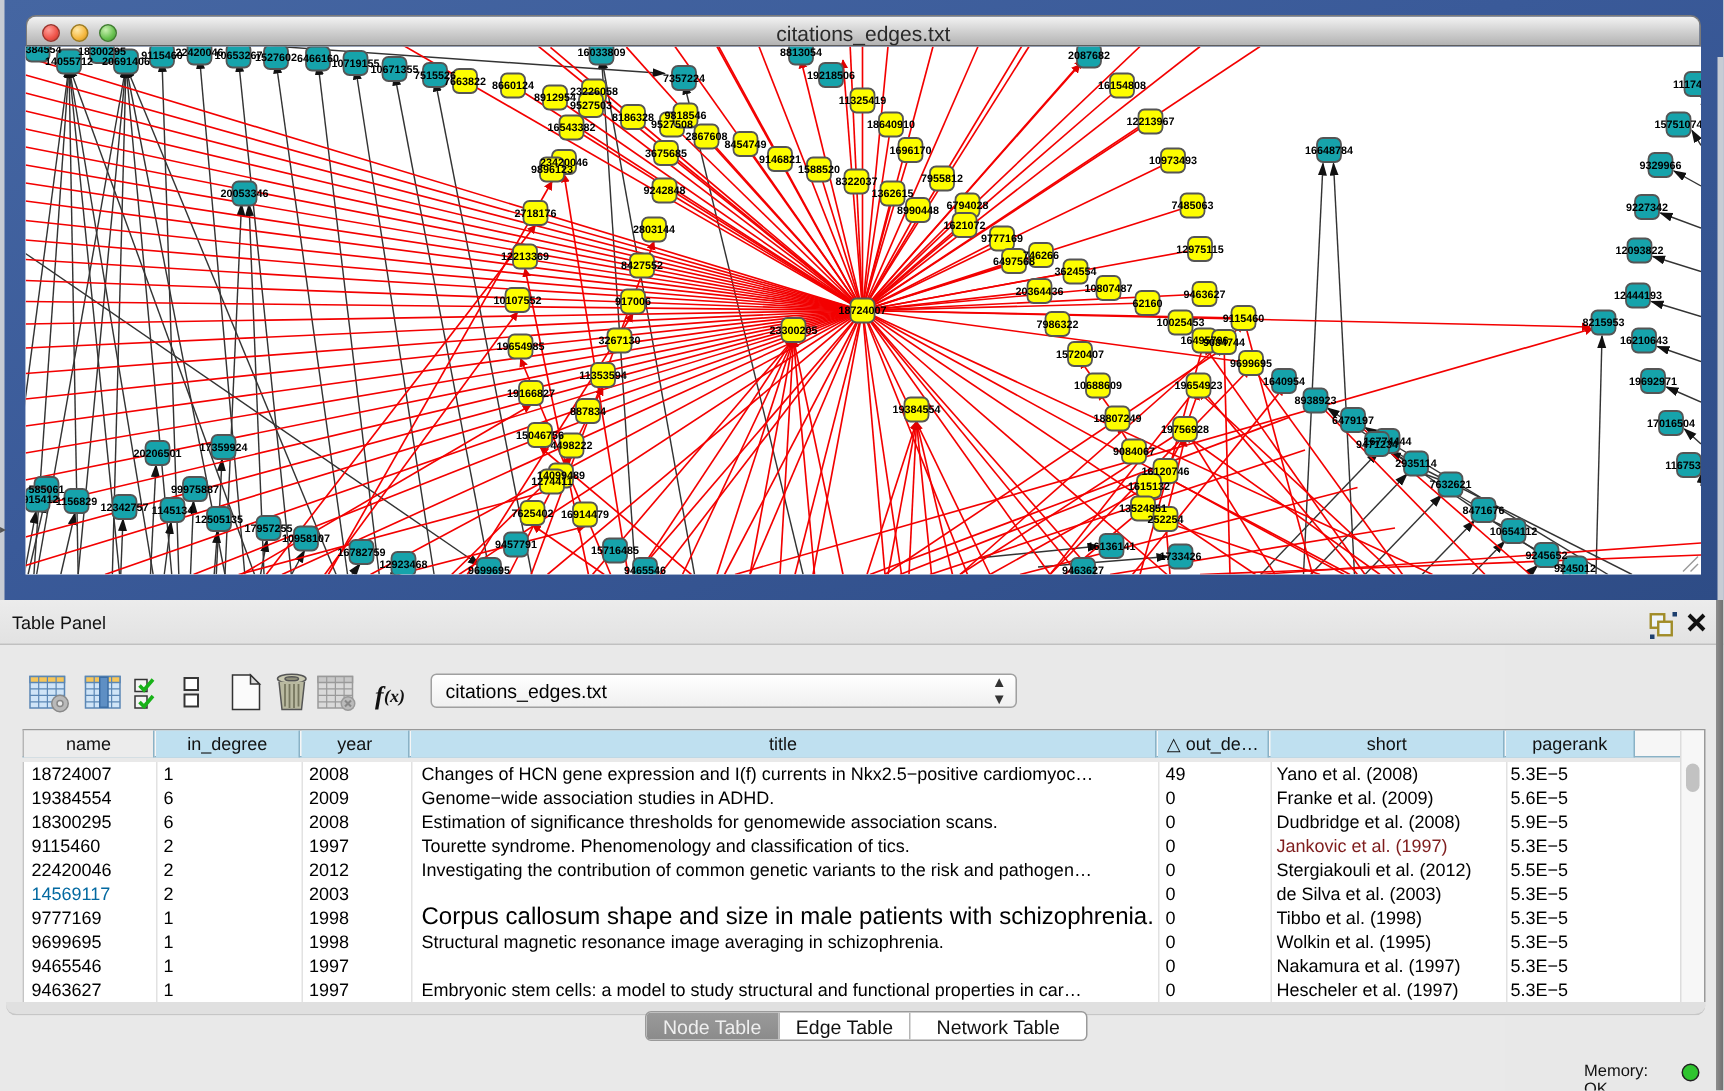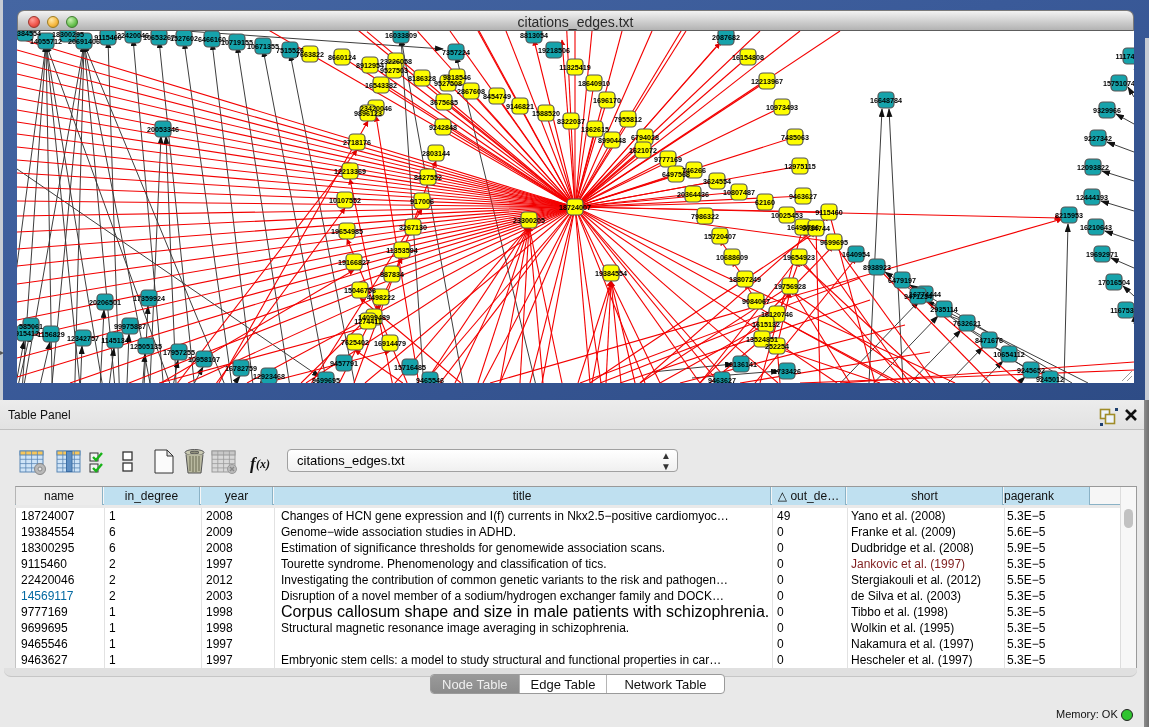--- a/index.html
+++ b/index.html
@@ -3,21 +3,21 @@
 *{margin:0;padding:0;box-sizing:border-box}
 body{width:1149px;height:727px;font-family:"Liberation Sans",sans-serif;background:#e8e8e8;overflow:hidden;position:relative}
 .desktop{position:absolute;left:0;top:0;width:1149px;height:400px;background:linear-gradient(160deg,#4566a2 0%,#3a5a99 45%,#2e4c86 100%)}
 .lstrip{position:absolute;left:0;top:0;width:3px;height:400px;background:#c7ccd4}
 .rstrip{position:absolute;right:0;top:38px;width:4px;height:362px;background:#c7ccd4}
 .win{position:absolute;left:17px;top:10px;width:1117px;height:373px}
 .titlebar{position:absolute;left:0;top:0;width:1117px;height:21px;border-radius:7px 7px 0 0;background:linear-gradient(#f3f3f3,#cfcfcf 55%,#b3b3b3);border:1px solid #7a7a7a;border-bottom:1px solid #5d5d5d}
 .tl{position:absolute;top:4.5px;width:12px;height:12px;border-radius:50%}
 .title{position:absolute;left:0;top:2.5px;width:100%;text-align:center;font-size:14px;color:#2a2a2a}
 .content{position:absolute;left:0;top:21px;width:1117px;height:352px;background:#fff;overflow:hidden}
-.panel{position:absolute;left:0;top:400px;width:1149px;height:327px;background:#e9e9e9}
+.panel{position:absolute;left:0;top:400px;width:1003px;height:327px;background:#e9e9e9}
 .phead{position:absolute;left:0;top:0;width:1149px;height:30px;background:linear-gradient(#ececec,#e2e2e2);border-bottom:1px solid #c0c0c0}
 .phead .t{position:absolute;left:8px;top:8px;font-size:12px;color:#111}
 .combo{position:absolute;left:287px;top:49px;width:391px;height:23px;background:linear-gradient(#ffffff,#f0f0f0);border:1px solid #a0a0a0;border-radius:4px;font-size:13px;line-height:21px;color:#000;padding-left:9px}
 .combo .ar{position:absolute;right:6px;top:0px;font-size:10px;color:#333;line-height:11px}
 .thead{position:absolute;left:15px;top:86px;width:1121px;height:19px;background:#f6f6f6;border-top:1px solid #999;border-bottom:1px solid #8ab2c6;border-left:1px solid #b5b5b5}
 .tbody{position:absolute;left:15px;top:108px;width:1121px;height:160px;background:#fff;border-left:1px solid #c4c4c4}
 .csep{position:absolute;top:0;width:1px;height:160px;background:#e2e2e2}
 .sbar{position:absolute;left:1120px;top:87px;width:16px;height:181px;background:#f7f7f7;border-left:1px solid #ddd}
 .thumb{position:absolute;left:3px;top:22px;width:9px;height:19px;background:#c2c2c2;border-radius:5px}
 .redge{position:absolute;left:1144px;top:400px;width:5px;height:327px;background:linear-gradient(90deg,#8d8d8d,#6f6f6f)}
@@ -656,21 +656,21 @@
       <text x="256" y="38" font-family="Liberation Serif, serif" font-style="italic" font-weight="bold" font-size="12" fill="#111">(x)</text>
     </svg>
   <div class="combo">citations_edges.txt<span class="ar">▲<br>▼</span></div>
   <div class="thead">
       <div style="position:absolute;left:0px;top:0;width:87px;height:18px;background:#ececec;border-right:1px solid #8ab2c6;text-align:center;line-height:18px;font-size:12px;color:#111">name</div>
       <div style="position:absolute;left:88px;top:0;width:96px;height:18px;background:#bfe0f0;border-right:1px solid #8ab2c6;text-align:center;line-height:18px;font-size:12px;color:#111">in_degree</div>
       <div style="position:absolute;left:185px;top:0;width:72px;height:18px;background:#bfe0f0;border-right:1px solid #8ab2c6;text-align:center;line-height:18px;font-size:12px;color:#111">year</div>
       <div style="position:absolute;left:258px;top:0;width:497px;height:18px;background:#bfe0f0;border-right:1px solid #8ab2c6;text-align:center;line-height:18px;font-size:12px;color:#111">title</div>
       <div style="position:absolute;left:756px;top:0;width:74px;height:18px;background:#bfe0f0;border-right:1px solid #8ab2c6;text-align:center;line-height:18px;font-size:12px;color:#111">△ out_de…</div>
       <div style="position:absolute;left:831px;top:0;width:156px;height:18px;background:#bfe0f0;border-right:1px solid #8ab2c6;text-align:center;line-height:18px;font-size:12px;color:#111">short</div>
-      <div style="position:absolute;left:988px;top:0;width:86px;height:18px;background:#bfe0f0;border-right:1px solid #8ab2c6;text-align:left;line-height:18px;font-size:12px;color:#111">pagerank</div>
+      <div style="position:absolute;left:988px;top:0;width:86px;height:18px;background:#bfe0f0;border-right:1px solid #8ab2c6;text-align:center;line-height:18px;font-size:12px;color:#111">pagerank</div>
     </div>
   <div class="tbody">
       <div class="csep" style="left:88px"></div>
       <div class="csep" style="left:185px"></div>
       <div class="csep" style="left:258px"></div>
       <div class="csep" style="left:756px"></div>
       <div class="csep" style="left:831px"></div>
       <div class="csep" style="left:988px"></div>
       <div style="position:absolute;left:5px;top:0px;width:85px;height:16px;line-height:16px;font-size:12px;color:#000;white-space:nowrap;overflow:hidden">18724007</div>
       <div style="position:absolute;left:93px;top:0px;width:95px;height:16px;line-height:16px;font-size:12px;color:#000;white-space:nowrap;overflow:hidden">1</div>
@@ -703,21 +703,20 @@
       <div style="position:absolute;left:5px;top:64px;width:85px;height:16px;line-height:16px;font-size:12px;color:#000;white-space:nowrap;overflow:hidden">22420046</div>
       <div style="position:absolute;left:93px;top:64px;width:95px;height:16px;line-height:16px;font-size:12px;color:#000;white-space:nowrap;overflow:hidden">2</div>
       <div style="position:absolute;left:190px;top:64px;width:70px;height:16px;line-height:16px;font-size:12px;color:#000;white-space:nowrap;overflow:hidden">2012</div>
       <div style="position:absolute;left:265px;top:64px;width:492px;height:16px;line-height:16px;font-size:12px;color:#000;white-space:nowrap;overflow:hidden">Investigating the contribution of common genetic variants to the risk and pathogen…</div>
       <div style="position:absolute;left:761px;top:64px;width:70px;height:16px;line-height:16px;font-size:12px;color:#000;white-space:nowrap;overflow:hidden">0</div>
       <div style="position:absolute;left:835px;top:64px;width:150px;height:16px;line-height:16px;font-size:12px;color:#000;white-space:nowrap;overflow:hidden">Stergiakouli et al. (2012)</div>
       <div style="position:absolute;left:991px;top:64px;width:90px;height:16px;line-height:16px;font-size:12px;color:#000;white-space:nowrap;overflow:hidden">5.5E−5</div>
       <div style="position:absolute;left:5px;top:80px;width:85px;height:16px;line-height:16px;font-size:12px;color:#0369a1;white-space:nowrap;overflow:hidden">14569117</div>
       <div style="position:absolute;left:93px;top:80px;width:95px;height:16px;line-height:16px;font-size:12px;color:#000;white-space:nowrap;overflow:hidden">2</div>
       <div style="position:absolute;left:190px;top:80px;width:70px;height:16px;line-height:16px;font-size:12px;color:#000;white-space:nowrap;overflow:hidden">2003</div>
-      <div style="position:absolute;left:265px;top:80px;width:492px;height:16px;line-height:16px;font-size:12px;color:#000;white-space:nowrap;overflow:hidden">Disruption of a novel member of a sodium/hydrogen exchanger family and DOCK…</div>
       <div style="position:absolute;left:761px;top:80px;width:70px;height:16px;line-height:16px;font-size:12px;color:#000;white-space:nowrap;overflow:hidden">0</div>
       <div style="position:absolute;left:835px;top:80px;width:150px;height:16px;line-height:16px;font-size:12px;color:#000;white-space:nowrap;overflow:hidden">de Silva et al. (2003)</div>
       <div style="position:absolute;left:991px;top:80px;width:90px;height:16px;line-height:16px;font-size:12px;color:#000;white-space:nowrap;overflow:hidden">5.3E−5</div>
       <div style="position:absolute;left:5px;top:96px;width:85px;height:16px;line-height:16px;font-size:12px;color:#000;white-space:nowrap;overflow:hidden">9777169</div>
       <div style="position:absolute;left:93px;top:96px;width:95px;height:16px;line-height:16px;font-size:12px;color:#000;white-space:nowrap;overflow:hidden">1</div>
       <div style="position:absolute;left:190px;top:96px;width:70px;height:16px;line-height:16px;font-size:12px;color:#000;white-space:nowrap;overflow:hidden">1998</div>
       <div style="position:absolute;left:265px;top:96px;width:492px;height:16px;line-height:16px;font-size:16px;color:#000;white-space:nowrap;overflow:hidden">Corpus callosum shape and size in male patients with schizophrenia.</div>
       <div style="position:absolute;left:761px;top:96px;width:70px;height:16px;line-height:16px;font-size:12px;color:#000;white-space:nowrap;overflow:hidden">0</div>
       <div style="position:absolute;left:835px;top:96px;width:150px;height:16px;line-height:16px;font-size:12px;color:#000;white-space:nowrap;overflow:hidden">Tibbo et al. (1998)</div>
       <div style="position:absolute;left:991px;top:96px;width:90px;height:16px;line-height:16px;font-size:12px;color:#000;white-space:nowrap;overflow:hidden">5.3E−5</div>

